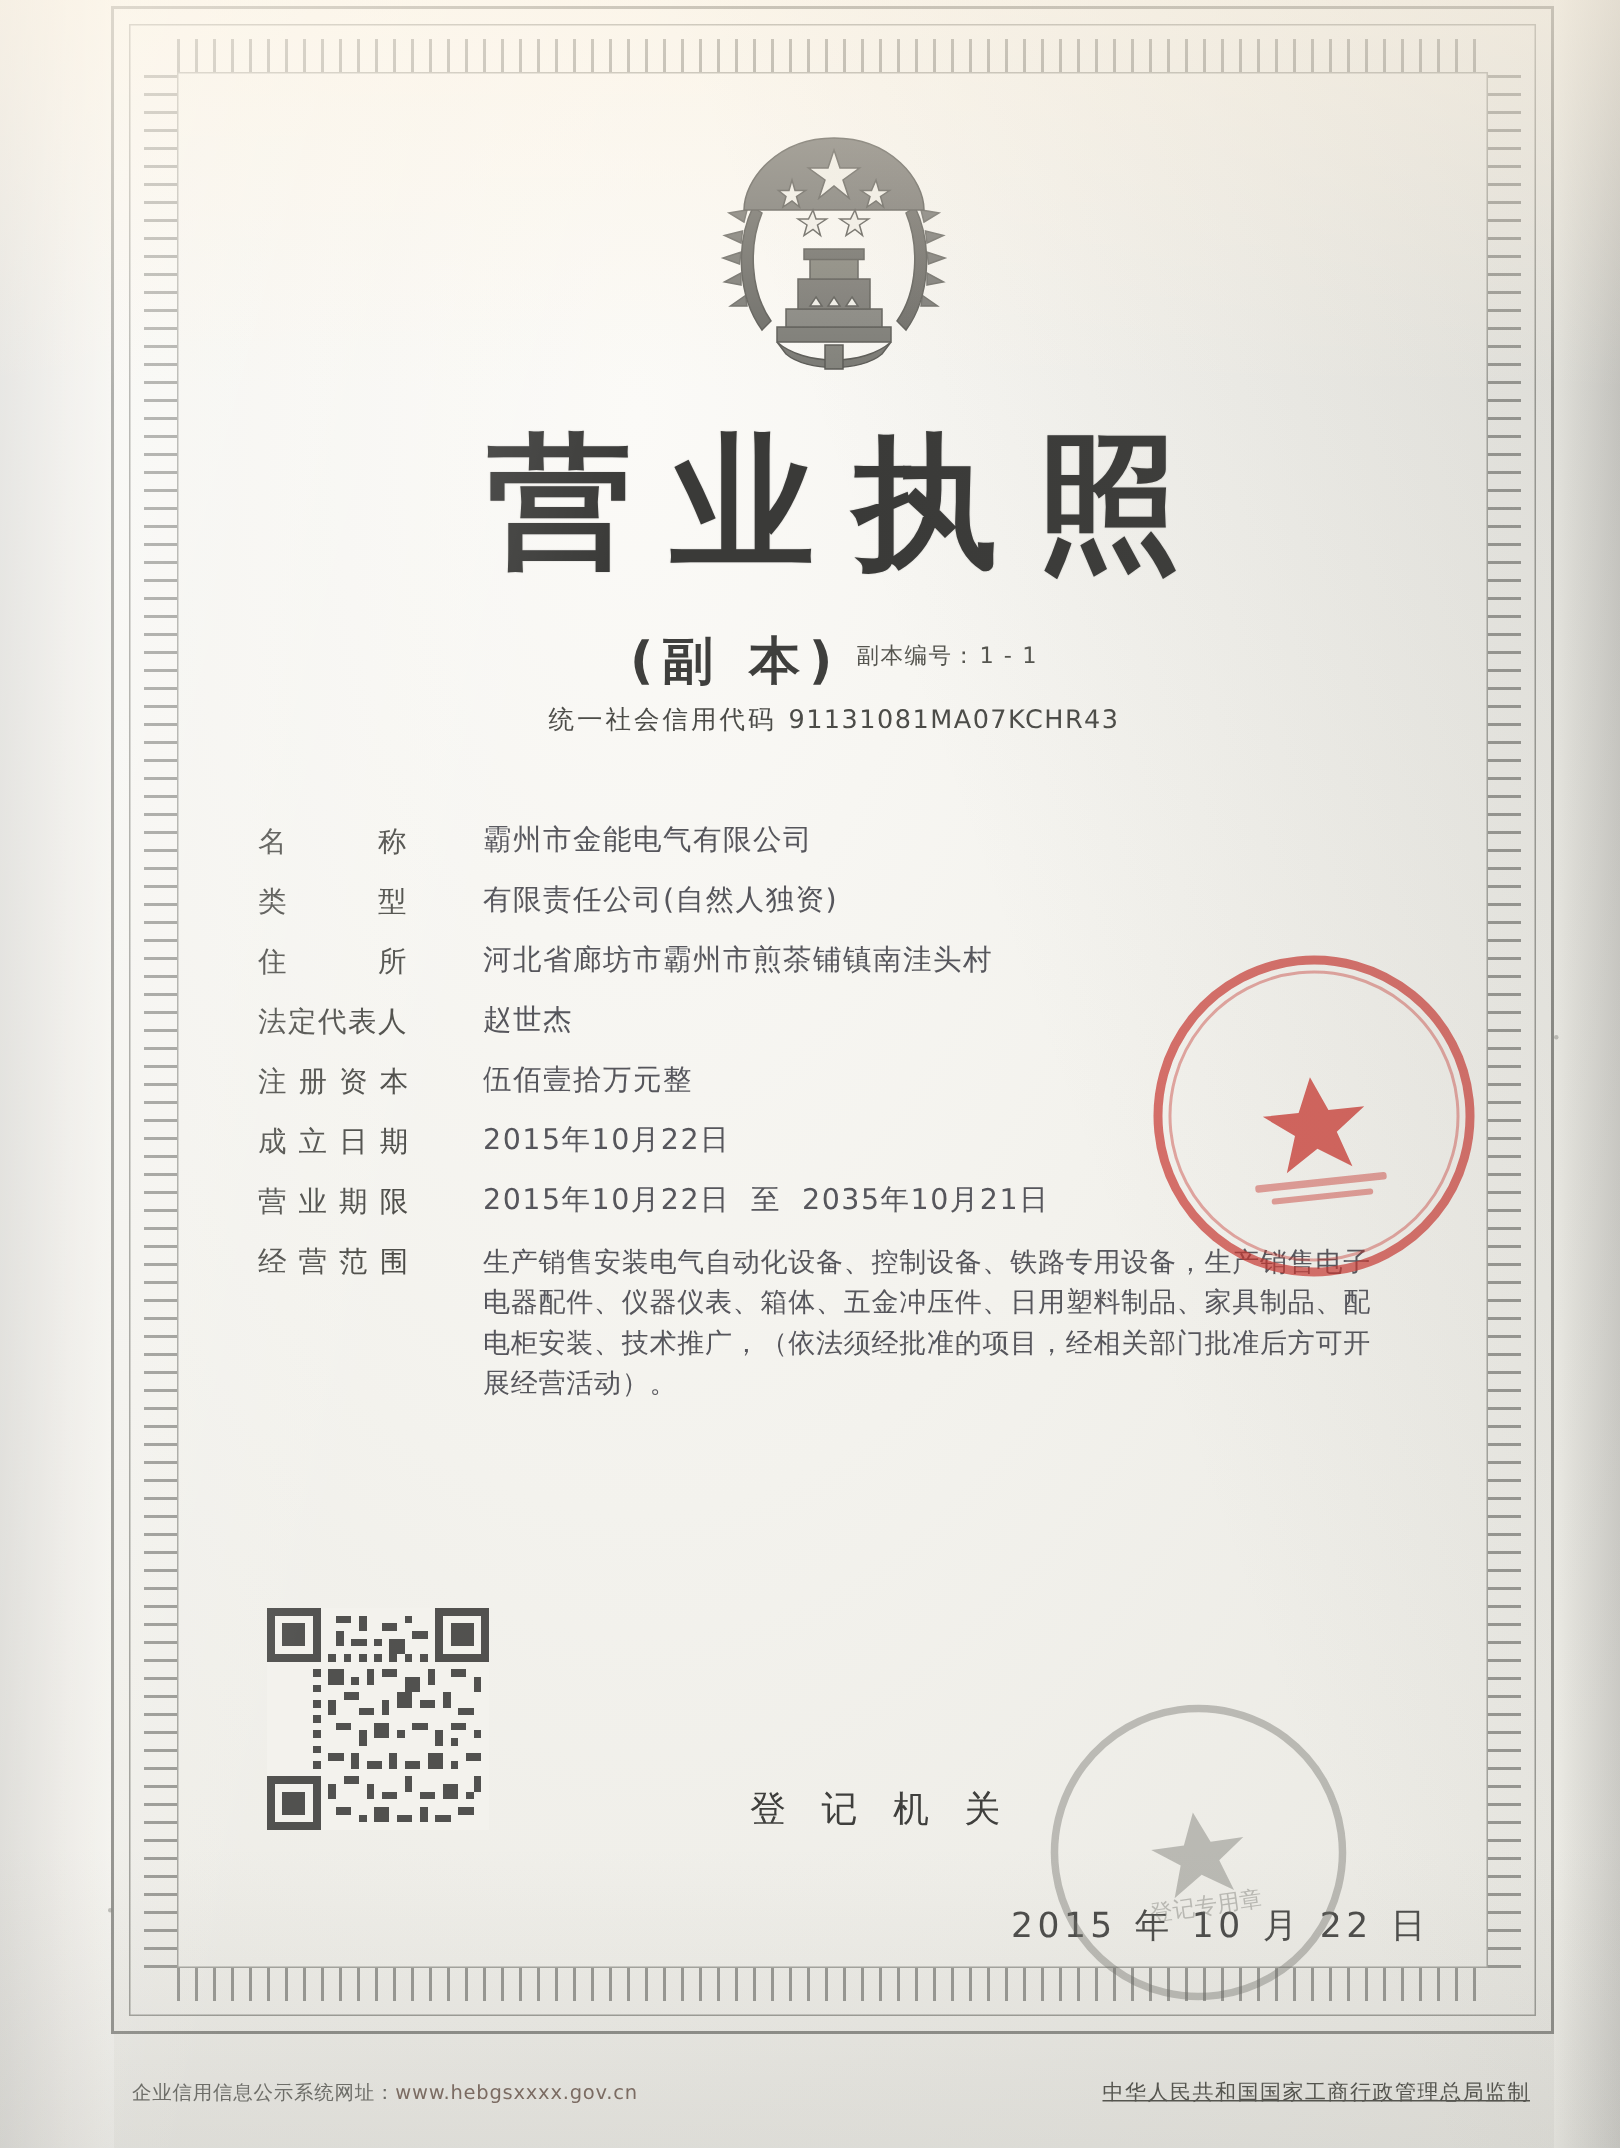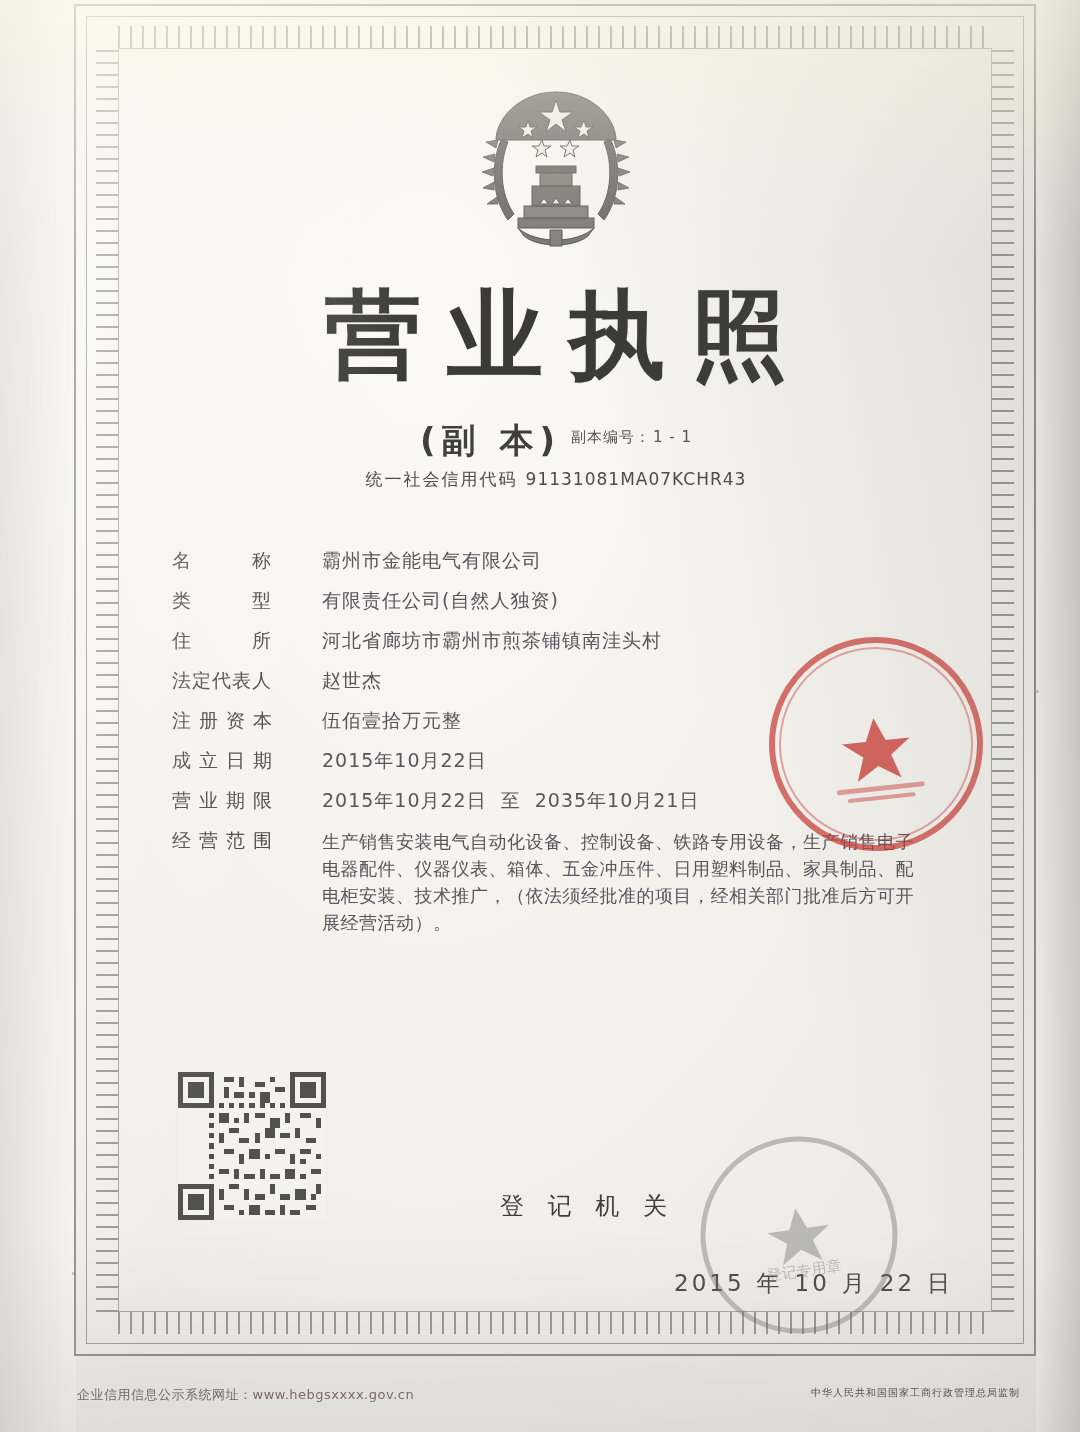--- a/index.html
+++ b/index.html
@@ -252,36 +252,37 @@
   
   .footer {
     position: absolute;
     left: 0;
     top: 1374px;
     width: 1080px;
     height: 58px;
   }
   .footer-left {
     position: absolute;
-    left: 77px;
+    left: 88px;
     top: 12px;
     font-family: "DejaVu Sans", sans-serif;
     font-size: 13px;
     color: #6d6d68;
     letter-spacing: .5px;
   }
   .footer-left .url { color: #7b6b62; }
   .footer-right {
     position: absolute;
     right: 60px;
     top: 12px;
     font-family: "DejaVu Sans", sans-serif;
-    font-size: 10px;
+    font-size: 14px;
     color: #55554f;
     letter-spacing: 1px;
+    text-decoration: underline;
   }
   .edge-left {
     position: absolute;
     left: 0; top: 0; width: 76px; height: 1432px;
     background: linear-gradient(90deg, #d9d8d3 0%, #eceae5 60%, #f4f3ee 100%);
   }
   .edge-right {
     position: absolute;
     right: 0; top: 0; width: 44px; height: 1432px;
     background: linear-gradient(270deg, #cfcec9 0%, #e6e5df 70%, #f1f0ea 100%);

